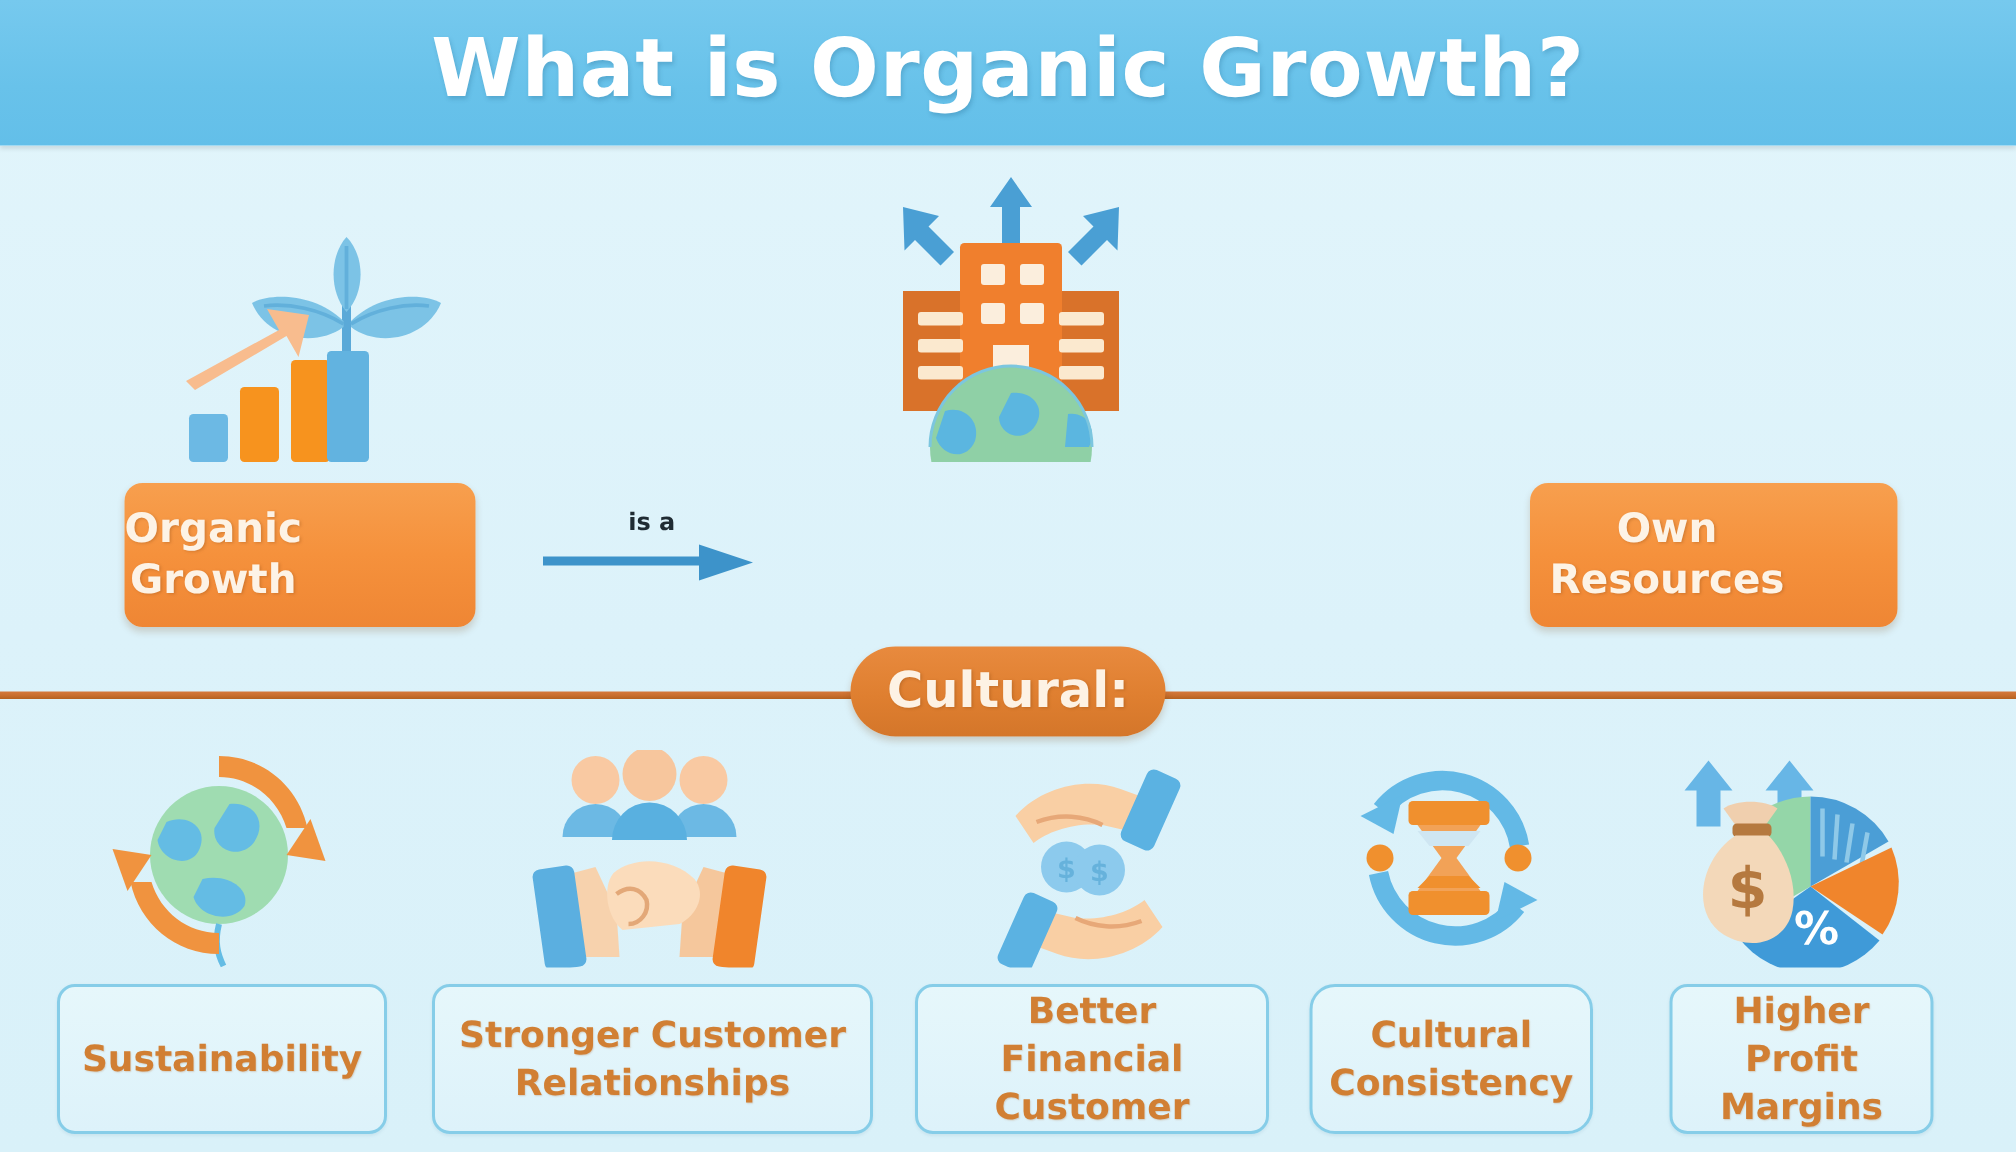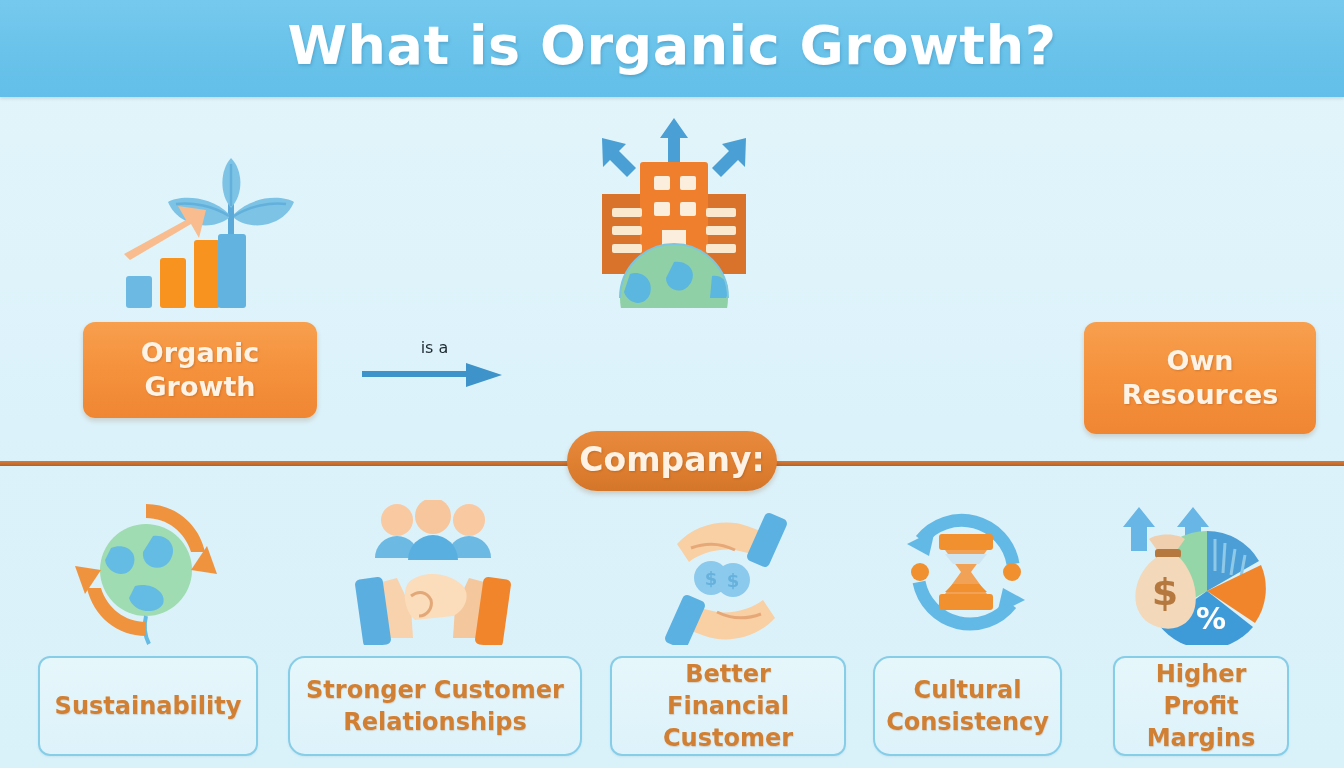--- a/index.html
+++ b/index.html
@@ -54,37 +54,37 @@
     background: linear-gradient(180deg, #f79f4e 0%, #f5913c 50%, #ef8634 100%);
     box-shadow: 0 3px 5px rgba(120,70,20,0.20);
     color: #fdf3e6;
     font-family: "DejaVu Sans", sans-serif;
     font-weight: bold;
     font-size: 27px;
     line-height: 34px;
     text-align: center;
     display: flex;
     align-items: center;
-    justify-content: center;
+    justify-content: flex-start;
     text-shadow: 1px 1px 2px rgba(150,80,25,0.35);
   }
   .flow-node span { display: block; white-space: pre-line; }
 
   #node-organic-growth { left: 83px;  top: 322px; width: 234px; height: 96px; }
   #node-company-expansion { left: 554px; top: 322px; width: 236px; height: 96px; }
-  #node-own-resources { left: 1084px; top: 322px; width: 232px; height: 112px; }
+  #node-own-resources { left: 1020px; top: 322px; width: 232px; height: 96px; padding-left: 13px; }
 
   .connector { position: absolute; }
   .connector .conn-label {
     position: absolute;
     top: 0;
     width: 100%;
     text-align: center;
     font-size: 16px;
-    font-weight: normal;
+    font-weight: bold;
     color: #1f2b33;
     font-family: "DejaVu Sans", sans-serif;
     white-space: nowrap;
   }
   .connector svg { position: absolute; left: 0; top: 24px; }
 
   #connector-1 { left: 362px; top: 338px; width: 145px; height: 48px; }
   #connector-2 { left: 836px; top: 338px; width: 145px; height: 48px; }
 
   
@@ -143,21 +143,21 @@
   }
   .benefit-box span { display: block; white-space: pre-line; }
 
   #benefit-0 { left: 38px;   top: 500px; width: 216px; }
   #benefit-1 { left: 288px;  top: 500px; width: 290px; }
   #benefit-2 { left: 610px;  top: 500px; width: 232px; }
   #benefit-3 { left: 873px;  top: 500px; width: 185px; }
   #benefit-4 { left: 1113px; top: 495px; width: 172px; }
 
   #benefit-0 .benefit-box { top: 156px; height: 96px; width: 216px; align-items: center; }
-  #benefit-1 .benefit-box { top: 156px; height: 96px; width: 290px; border-radius: 17px; }
+  #benefit-1 .benefit-box { top: 156px; height: 96px; width: 290px; }
   #benefit-2 .benefit-box { top: 156px; height: 96px; width: 232px; }
   #benefit-3 .benefit-box { top: 156px; height: 96px; width: 185px; border-radius: 17px; }
   #benefit-4 .benefit-box { top: 161px; height: 96px; width: 172px; align-items: flex-end; }
 
   .hero-icon { position: absolute; }
   #icon-growth-chart { left: 98px; top: 152px; }
   #icon-company-building { left: 578px; top: 112px; }
 </style>
 </head>
 <body>
@@ -245,21 +245,21 @@
   <div class="connector" id="connector-1">
     <div class="conn-label">is a</div>
     <svg width="145" height="26">
       <rect x="0" y="9" width="108" height="6" fill="#3d93ca"></rect>
       <path d="M104 1 L140 13 L104 25 Z" fill="#3d93ca"></path>
     </svg>
   </div>
 
   <div id="benefits-divider">
     <div id="benefits-rule"></div>
-    <div id="benefits-pill">Company:</div>
+    <div id="benefits-pill">Cultural:</div>
   </div>
 
   <div class="benefit-card" id="benefit-0">
     <div class="benefit-icon">
       <svg width="150" height="145" viewBox="0 0 150 145">
 
         <circle cx="75" cy="70" r="46" fill="#9fdcb1"></circle>
         <g fill="#64bce4">
           <path d="M40 48 C54 42, 68 52, 62 66 C56 80, 36 74, 34 60 Z"></path>
           <path d="M82 36 C98 34, 108 48, 98 62 C88 74, 70 66, 72 52 Z"></path>

